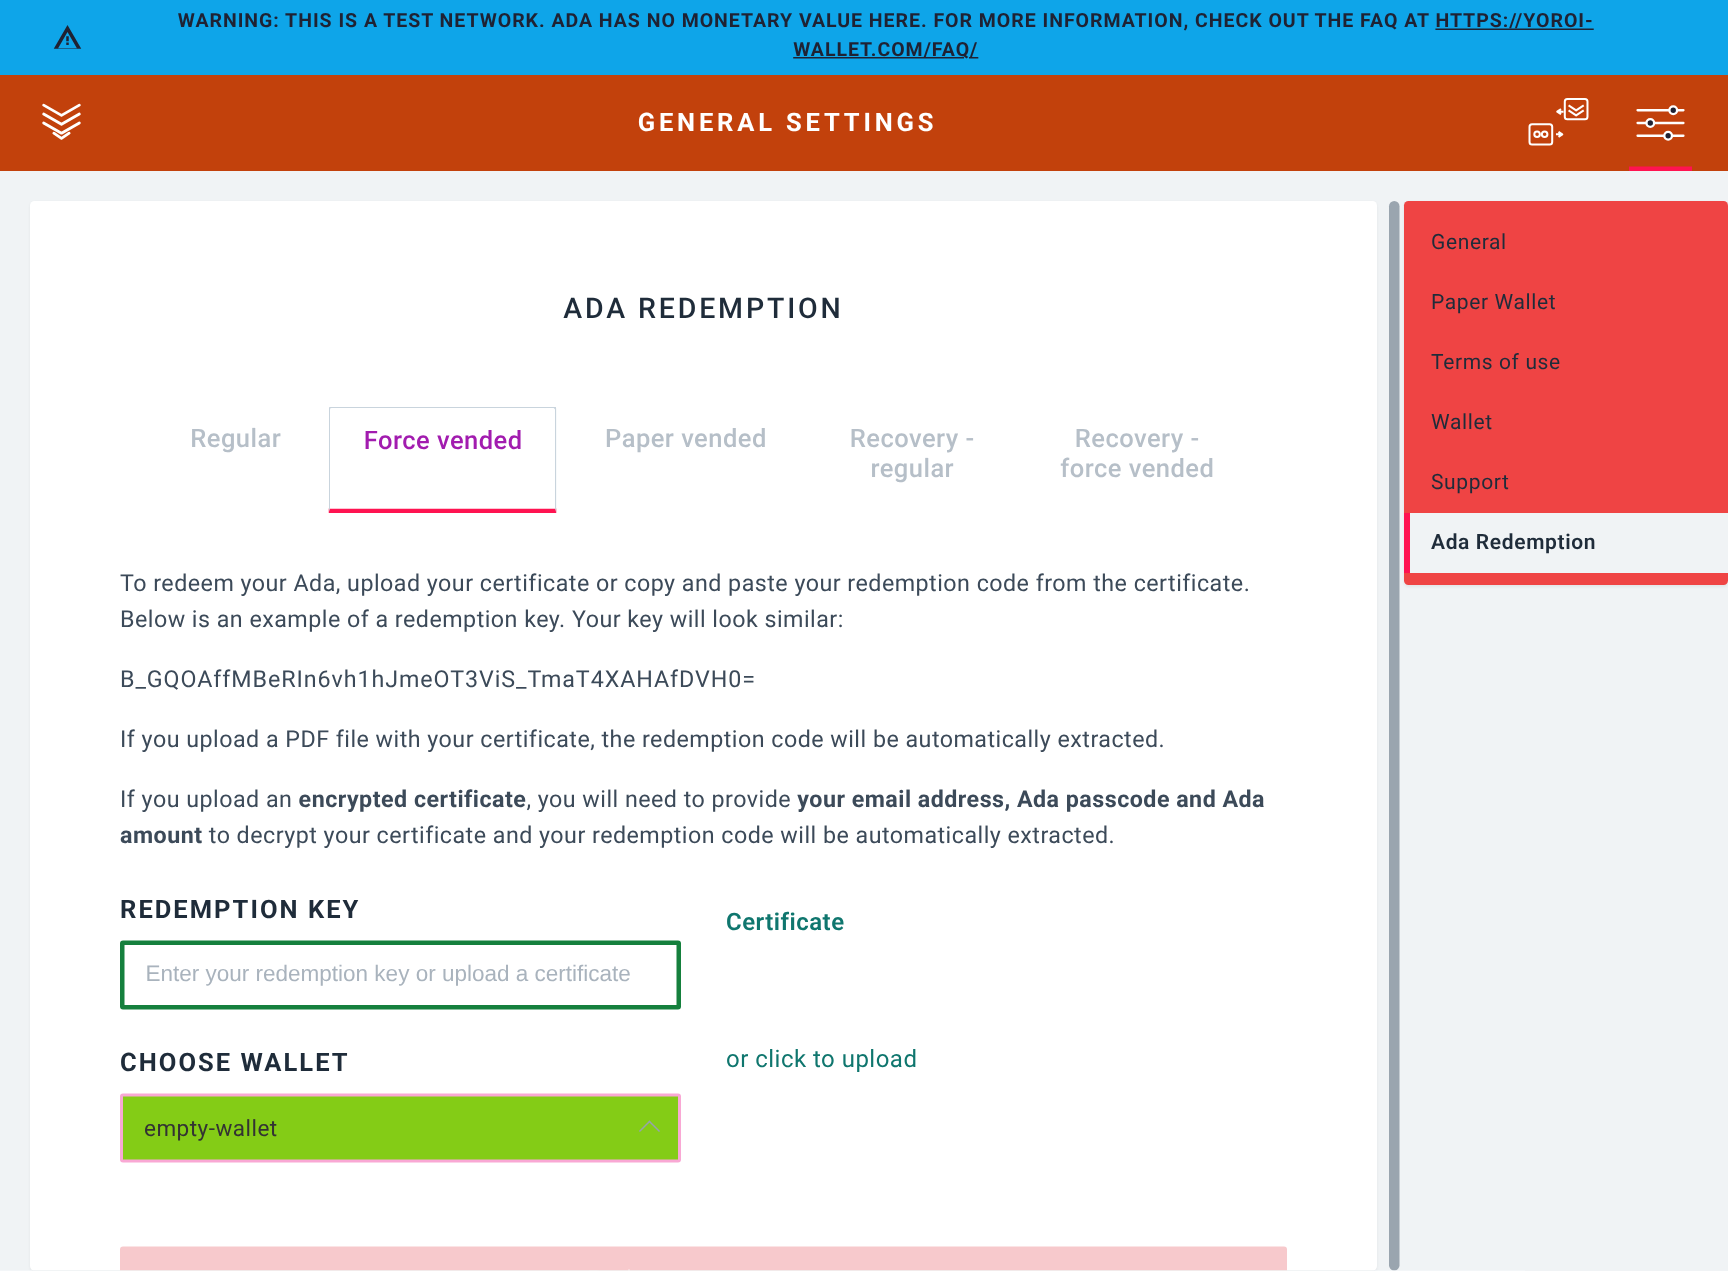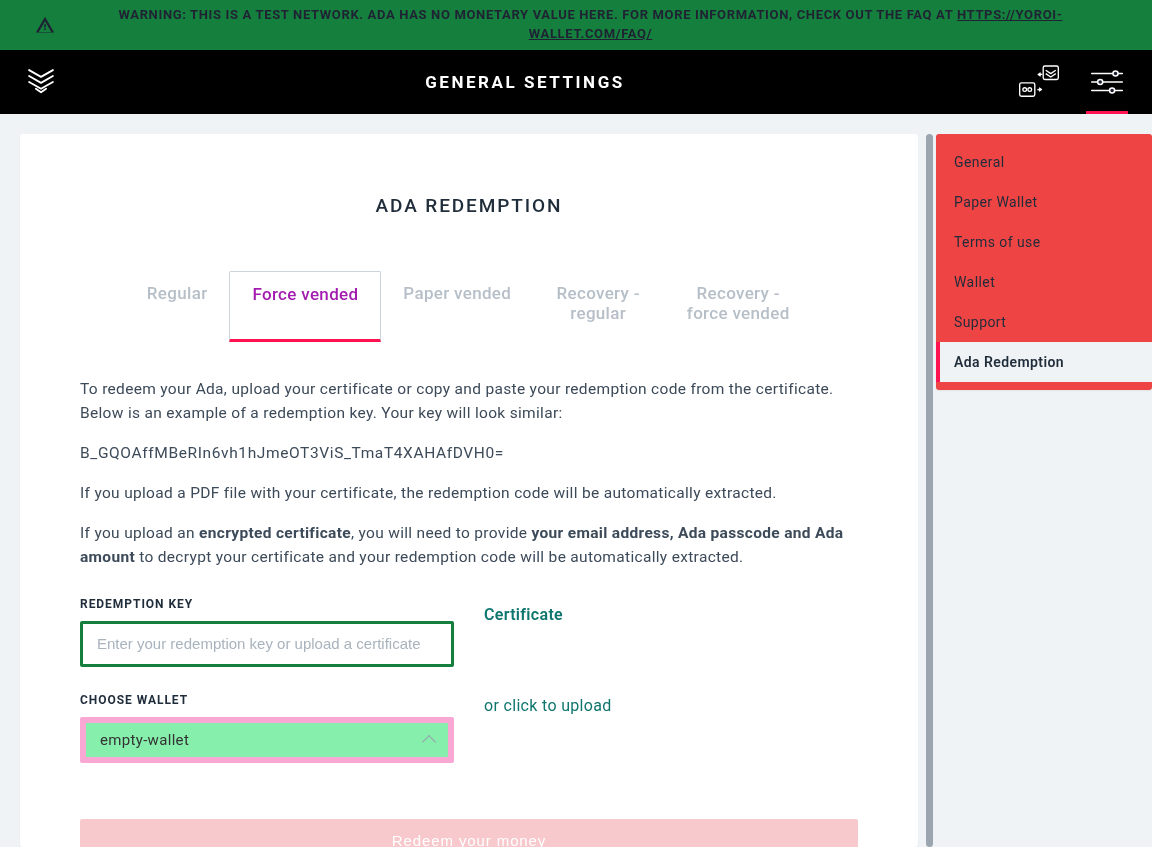--- a/index.html
+++ b/index.html
@@ -1,55 +1,55 @@
 <!DOCTYPE html>
 <html><head>
 <meta charset="utf-8">
 <style>
   * { box-sizing: border-box; margin: 0; padding: 0; }
   html, body { width: 1152px; height: 847px; font-family: -apple-system, BlinkMacSystemFont, "Segoe UI", Roboto, Helvetica, Arial, sans-serif; color: #353535; background: #f0f3f5; overflow: hidden; letter-spacing: 0.02em; }
   
-  .warning { background: #15803d; color: #1f2233; height: 50px; display: flex; align-items: center; justify-content: center; font-size: 13px; font-weight: 700; padding: 0 35px; line-height: 1.45; text-align: center; }
+  .warning { background: #0ea5e9; color: #1f2233; height: 50px; display: flex; align-items: center; justify-content: center; font-size: 13px; font-weight: 700; padding: 0 35px; line-height: 1.45; text-align: center; }
   .warning svg { width: 20px; height: 20px; margin-right: 9px; flex-shrink: 0; fill: #1f2233; }
   .warning a { color: #1f2233; text-decoration: underline; }
   .warning-text { letter-spacing: 0.05em; }
   
-  .header { height: 64px; background: #000000; display: flex; align-items: center; justify-content: space-between; padding: 0 24px; }
+  .header { height: 64px; background: #c2410c; display: flex; align-items: center; justify-content: space-between; padding: 0 24px; }
   .header-left, .header-right { display: flex; align-items: center; }
   .header-title { color: #fff; font-size: 17px; font-weight: 700; letter-spacing: 0.15em; }
   .logo svg { width: 34px; height: 34px; display: block; }
   .header-icon { width: 42px; height: 42px; display: flex; align-items: center; justify-content: center; margin-left: 26px; position: relative; }
   .header-icon svg { display: block; }
   .header-icon.active::after { content: ""; position: absolute; left: 0; right: 0; bottom: -11px; height: 3px; background: #ff1351; }
   
   .body { display: flex; height: calc(847px - 50px - 64px); }
   .main-col { flex: 1; position: relative; padding: 20px 0 0 20px; display: flex; }
   .scrollbar-track { width: 14px; background: transparent; position: relative; margin-left: 4px; }
   .scrollbar-thumb { position: absolute; top: 0; left: 4px; width: 7px; height: 100%; background: #9aa5af; border-radius: 4px; }
   .sidebar { width: 216px; padding-top: 20px; }
   .side-panel { background: #ef4444; border-radius: 3px; padding: 8px 0; box-shadow: 0 1px 2px rgba(0,0,0,0.06); }
   .side-item { height: 40px; display: flex; align-items: center; padding: 0 18px; font-size: 14px; color: #1f2c3a; cursor: pointer; letter-spacing: 0.03em; }
   .side-item.active { background: #f0f3f5; color: #1f2c3a; font-weight: 600; position: relative; }
   .side-item.active::before { content: ""; position: absolute; left: 0; top: 0; bottom: 0; width: 4px; background: #ff1351; }
   
   .card { flex: 1; background: #fff; border-radius: 3px; box-shadow: 0 1px 2px rgba(0,0,0,0.06); padding: 60px 60px 0 60px; overflow: hidden; }
   .card-title { text-align: center; font-size: 19px; font-weight: 500; letter-spacing: 0.1em; margin-bottom: 54px; color: #1f2c3a; }
-  .tabs { display: flex; justify-content: center; gap: 0; border-bottom: 1px solid transparent; margin-bottom: 34px; }
+  .tabs { display: flex; justify-content: center; gap: 10px; border-bottom: 1px solid transparent; margin-bottom: 34px; }
   .tab { padding: 12px 22px 18px 22px; font-size: 17px; color: #b6bfc8; cursor: pointer; text-align: center; line-height: 1.2; font-weight: 500; position: relative; }
   .tab.sel { color: #a21caf; border: 1px solid #c9d4dd; border-bottom: 3px solid #ff1351; border-radius: 2px 2px 0 0; padding-bottom: 16px; }
   .content { font-size: 15.5px; line-height: 1.55; color: #3c4a59; }
   .content p { margin-bottom: 16px; }
   .content .key { font-weight: 400; letter-spacing: 0.04em; }
   .content strong { font-weight: 700; }
   .form-row { display: flex; gap: 30px; margin-top: 28px; }
   .form-col { flex: 1; }
-  .field-label { font-size: 12px; font-weight: 700; letter-spacing: 0.08em; color: #1f2c3a; margin-bottom: 10px; display: block; }
+  .field-label { font-size: 17px; font-weight: 700; letter-spacing: 0.08em; color: #1f2c3a; margin-bottom: 10px; display: block; }
   .text-input { width: 100%; height: 46px; border: 3px solid #15803d; border-radius: 2px; padding: 0 14px; font-size: 15px; color: #333; }
   .text-input::placeholder { color: #a9b3bd; }
-  .select { width: 100%; height: 46px; border: 6px solid #f9a8d4; border-radius: 2px; padding: 0 14px; font-size: 15px; color: #333; display: flex; align-items: center; justify-content: space-between; background: #86efac; cursor: pointer; }
+  .select { width: 100%; height: 46px; border: 2px solid #f9a8d4; border-radius: 2px; padding: 0 14px; font-size: 15px; color: #333; display: flex; align-items: center; justify-content: space-between; background: #84cc16; cursor: pointer; }
   .caret-up { width: 10px; height: 10px; border-left: 1.5px solid #96a2ae; border-top: 1.5px solid #96a2ae; transform: rotate(45deg); margin-top: 4px; }
   .drop-area { color: #0f766e; font-size: 16px; }
   .drop-title { font-weight: 600; margin-top: 8px; margin-bottom: 72px; }
   .primary-btn { width: 100%; height: 44px; margin-top: 56px; border: none; border-radius: 2px; background: #f7c9cc; color: #fff; font-size: 15px; letter-spacing: 0.06em; cursor: not-allowed; font-weight: 500; }
 </style>
 </head>
 <body>
 
 <div class="warning">
   <svg viewBox="0 0 24 24">

